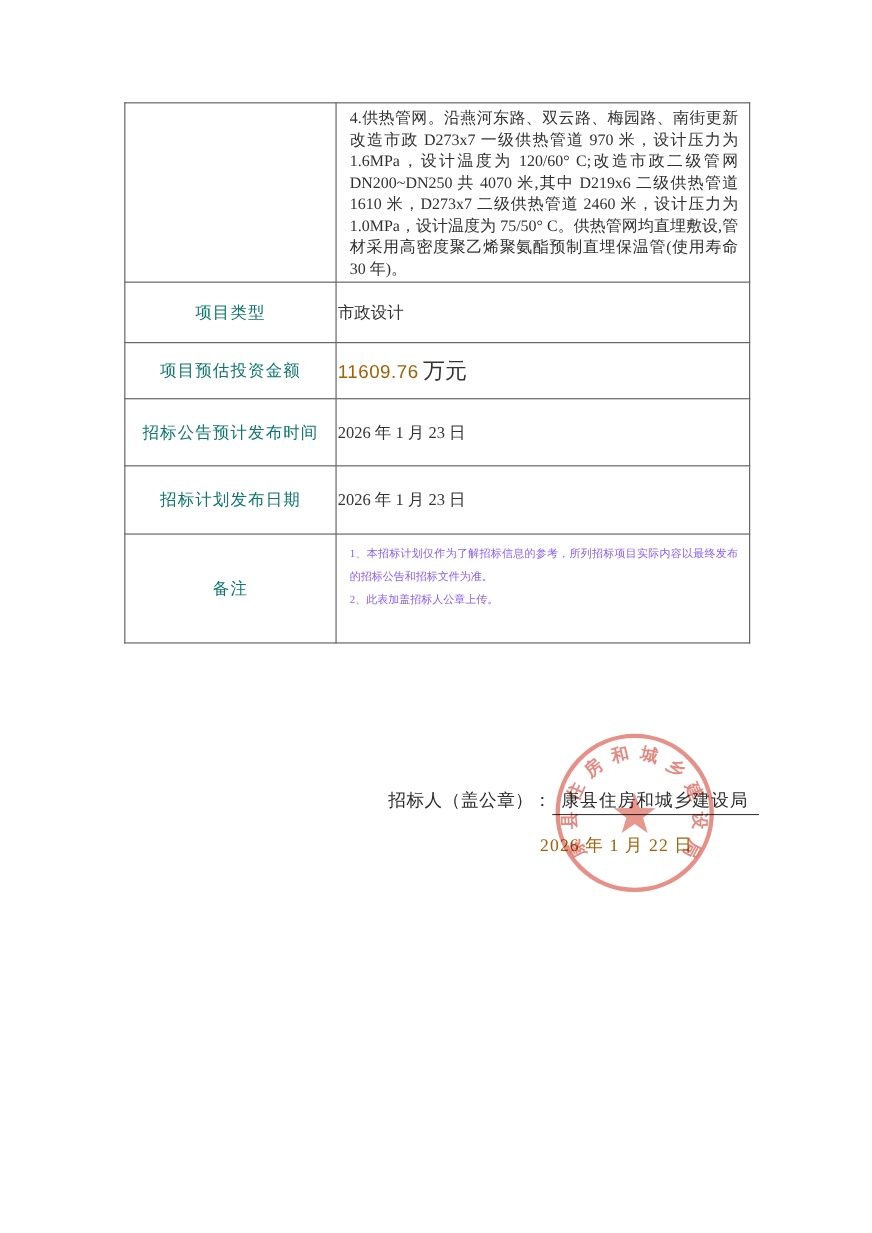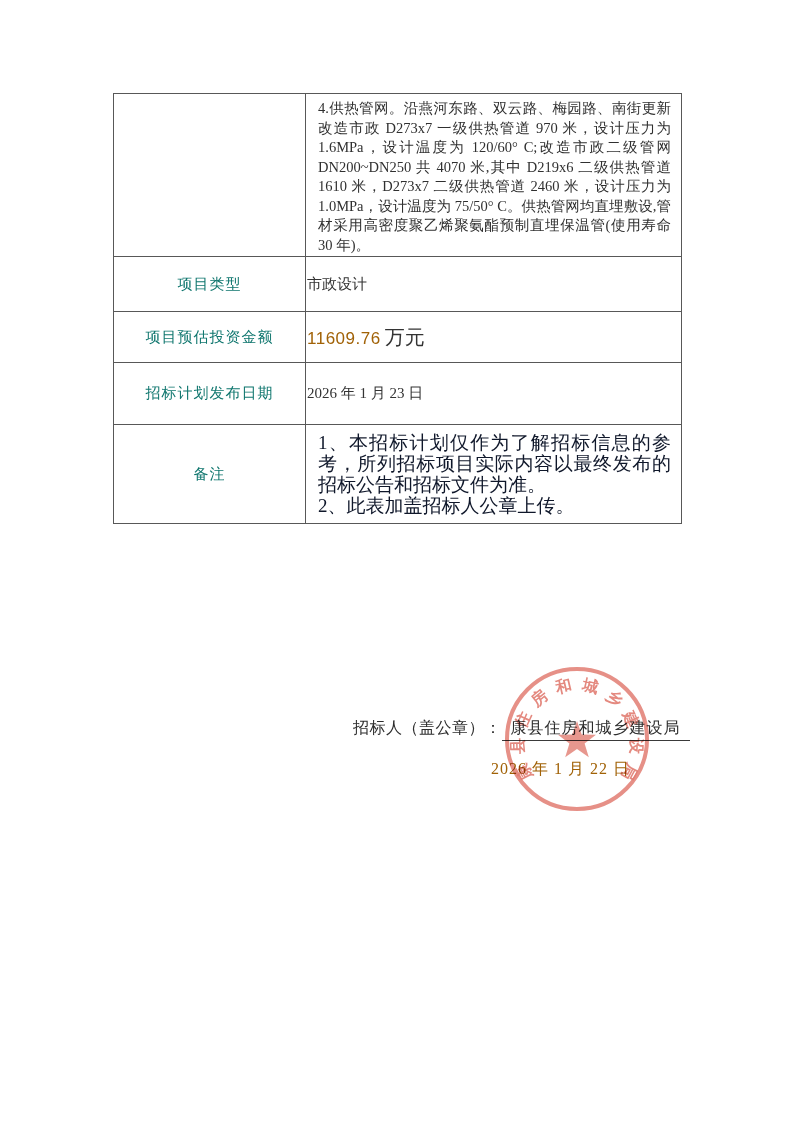--- a/index.html
+++ b/index.html
@@ -57,24 +57,24 @@
     color: #303030;
   }
   td.cell-remark {
     vertical-align: top;
     padding: 0;
   }
   .remark-inner {
     height: 90px;
     overflow: hidden;
     padding: 5px 10px 0 12px;
-    font-size: 19px;
+    font-size: 10px;
     line-height: 21px;
     text-align: justify;
-    color: #0f172a;
+    color: #8b5cf6;
   }
   .invest-number {
     font-family: "Liberation Sans", "DejaVu Sans", sans-serif;
     font-size: 17px;
     letter-spacing: 0.5px;
     color: #a16207;
   }
   .invest-unit {
     font-size: 20px;
     margin-left: 4px;
@@ -144,20 +144,24 @@
       <td class="cell-label" style="height:52px">项目类型</td>
       <td class="cell-value" style="height:52px">市政设计</td>
     </tr>
     <tr>
       <td class="cell-label" style="height:48px">项目预估投资金额</td>
       <td class="cell-value" style="height:48px">
         <span class="invest-number">11609.76</span><span class="invest-unit">万元</span>
       </td>
     </tr>
     <tr>
+      <td class="cell-label" style="height:58px">招标公告预计发布时间</td>
+      <td class="cell-value" style="height:58px">2026 年 1 月 23 日</td>
+    </tr>
+    <tr>
       <td class="cell-label" style="height:59px">招标计划发布日期</td>
       <td class="cell-value" style="height:59px">2026 年 1 月 23 日</td>
     </tr>
     <tr>
       <td class="cell-label" style="height:96px">备注</td>
       <td class="cell-remark" style="height:96px">
         <div class="remark-inner">
           <div>1、本招标计划仅作为了解招标信息的参考，所列招标项目实际内容以最终发布的招标公告和招标文件为准。</div>
           <div>2、此表加盖招标人公章上传。</div>
         </div>

